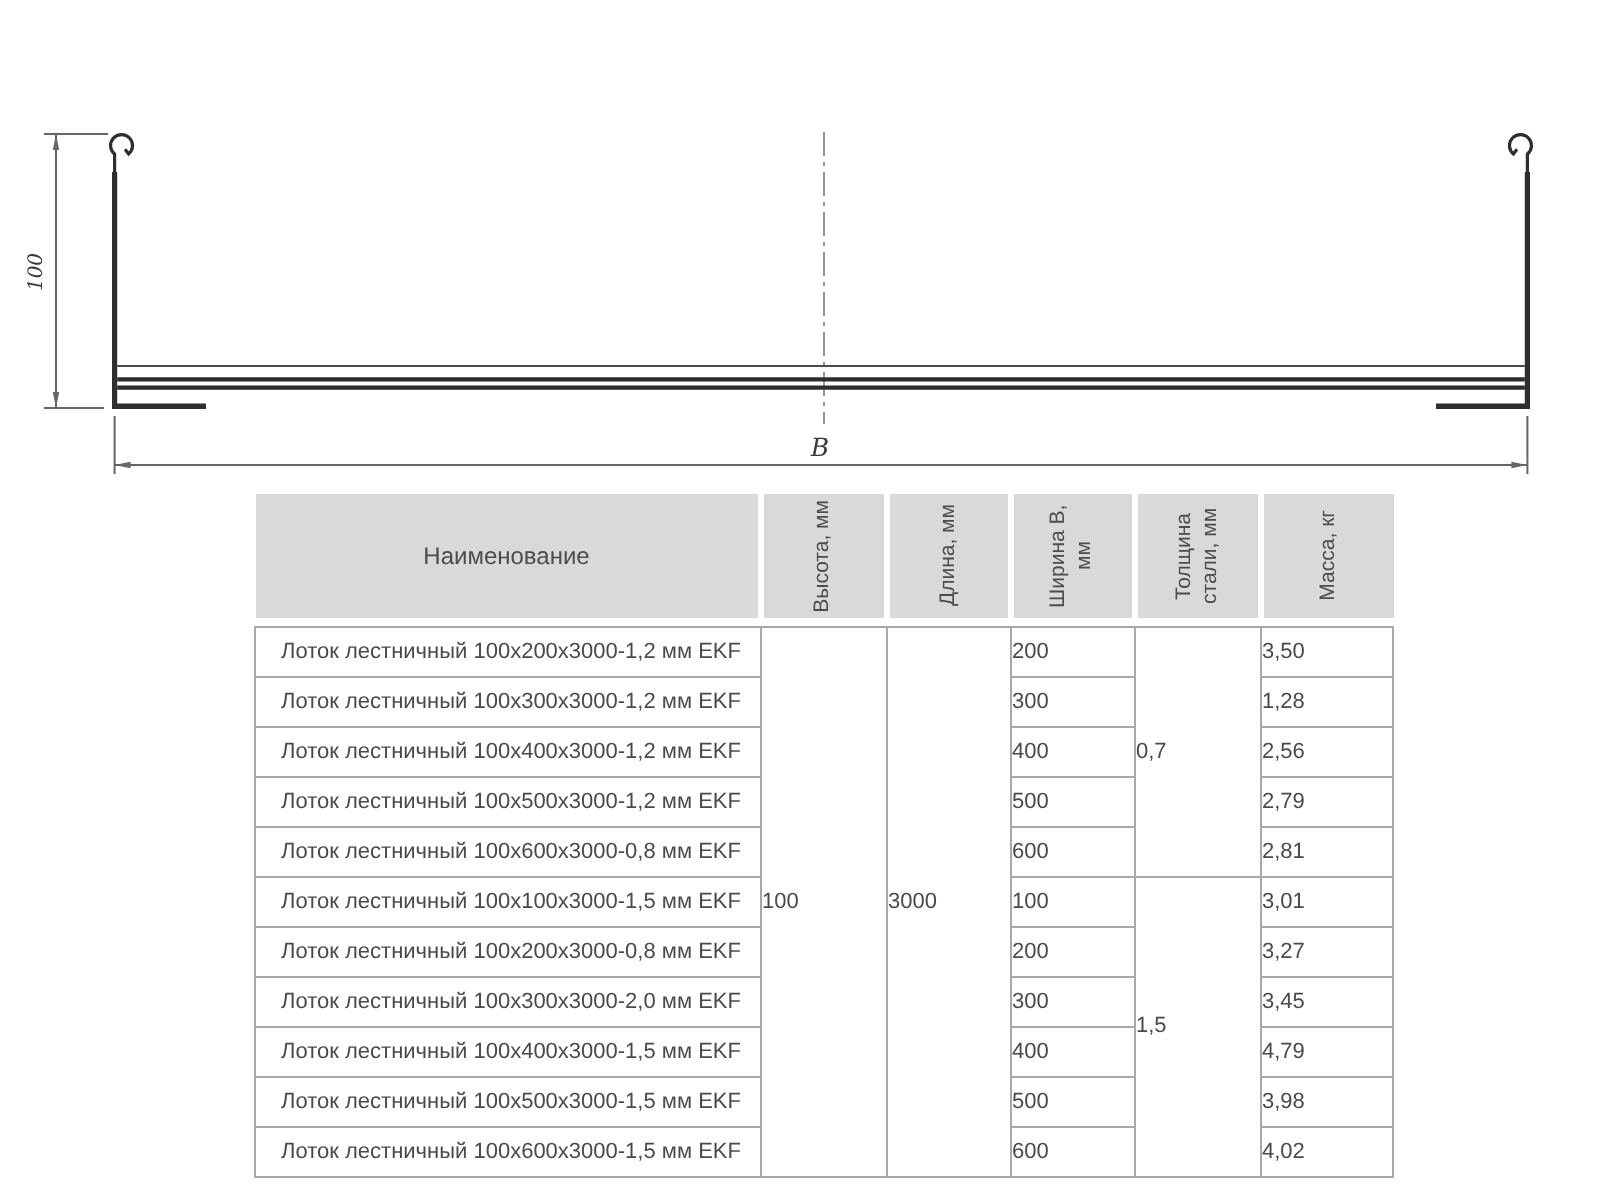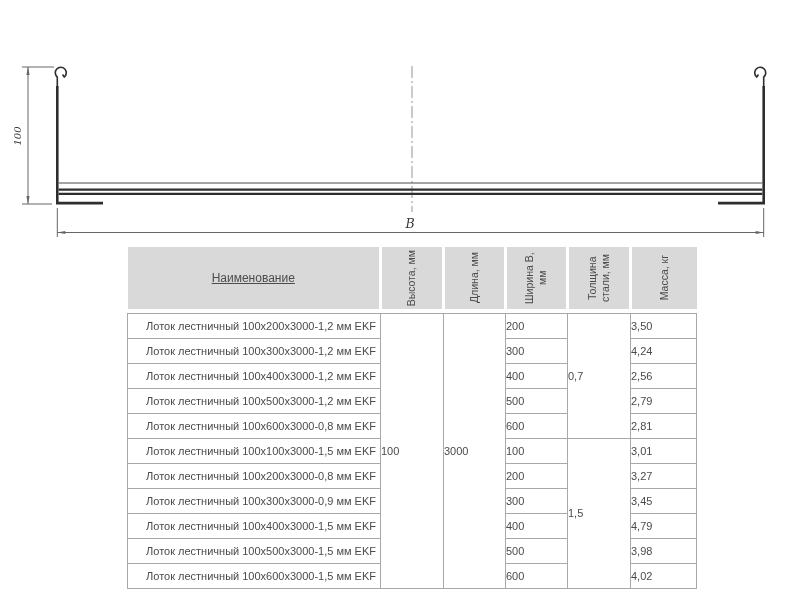--- a/index.html
+++ b/index.html
@@ -12,34 +12,34 @@
   
   .spec-wrap { position:absolute; left:127px; top:247px; }
   table.spec { border-collapse:collapse; table-layout:fixed; width:569px; }
   table.spec th, table.spec td { box-sizing:border-box; }
 
   thead th {
     background:#d9d9d9; height:62px; padding:0;
     font-weight:normal; color:#4c4c4c; vertical-align:middle; text-align:center;
   }
   thead th + th { border-left:3px solid #ffffff; }
-  .h-name { font-size:12px;text-decoration:underline; }
+  .h-name { font-size:12px; }
   .thwrap { display:flex; align-items:center; justify-content:center; height:62px; }
   .rot {
     writing-mode:vertical-rl; transform:rotate(180deg);
     max-height:58px; line-height:1.25; font-size:10.5px; color:#4c4c4c; text-align:center;
   }
 
   .gap-row td { border:none; height:4px; padding:0; background:#ffffff; }
 
   tbody td {
     border:1px solid #a8a8a8; height:25px; padding:0;
     font-size:11px; color:#4a4a4a; text-align:left; vertical-align:middle;
   }
-  tbody td.c-name { text-align:right; padding-left:7px; padding-right:4px;margin-left:10px; }
+  tbody td.c-name { text-align:center; padding-left:7px; padding-right:4px;margin-left:10px; }
 </style>
 </head>
 <body>
 
 <div class="sheet">
 
   <svg class="drawing" width="800" height="250" viewBox="0 0 800 250">
 
     <line x1="412" y1="66" x2="412" y2="212" stroke="#8a8a8a" stroke-width="0.9" stroke-dasharray="12 3 2 3"></line>
 
@@ -123,21 +123,21 @@
           <td class="c-name">Лоток лестничный 100х200х3000-1,2 мм EKF</td>
           <td rowspan="11">100</td>
           <td rowspan="11">3000</td>
           <td>200</td>
           <td rowspan="5">0,7</td>
           <td>3,50</td>
         </tr>
         <tr>
           <td class="c-name">Лоток лестничный 100х300х3000-1,2 мм EKF</td>
           <td>300</td>
-          <td>4,24</td>
+          <td>1,28</td>
         </tr>
         <tr>
           <td class="c-name">Лоток лестничный 100х400х3000-1,2 мм EKF</td>
           <td>400</td>
           <td>2,56</td>
         </tr>
         <tr>
           <td class="c-name">Лоток лестничный 100х500х3000-1,2 мм EKF</td>
           <td>500</td>
           <td>2,79</td>
@@ -152,21 +152,21 @@
           <td>100</td>
           <td rowspan="6">1,5</td>
           <td>3,01</td>
         </tr>
         <tr>
           <td class="c-name">Лоток лестничный 100х200х3000-0,8 мм EKF</td>
           <td>200</td>
           <td>3,27</td>
         </tr>
         <tr>
-          <td class="c-name">Лоток лестничный 100х300х3000-0,9 мм EKF</td>
+          <td class="c-name">Лоток лестничный 100х300х3000-2,0 мм EKF</td>
           <td>300</td>
           <td>3,45</td>
         </tr>
         <tr>
           <td class="c-name">Лоток лестничный 100х400х3000-1,5 мм EKF</td>
           <td>400</td>
           <td>4,79</td>
         </tr>
         <tr>
           <td class="c-name">Лоток лестничный 100х500х3000-1,5 мм EKF</td>

